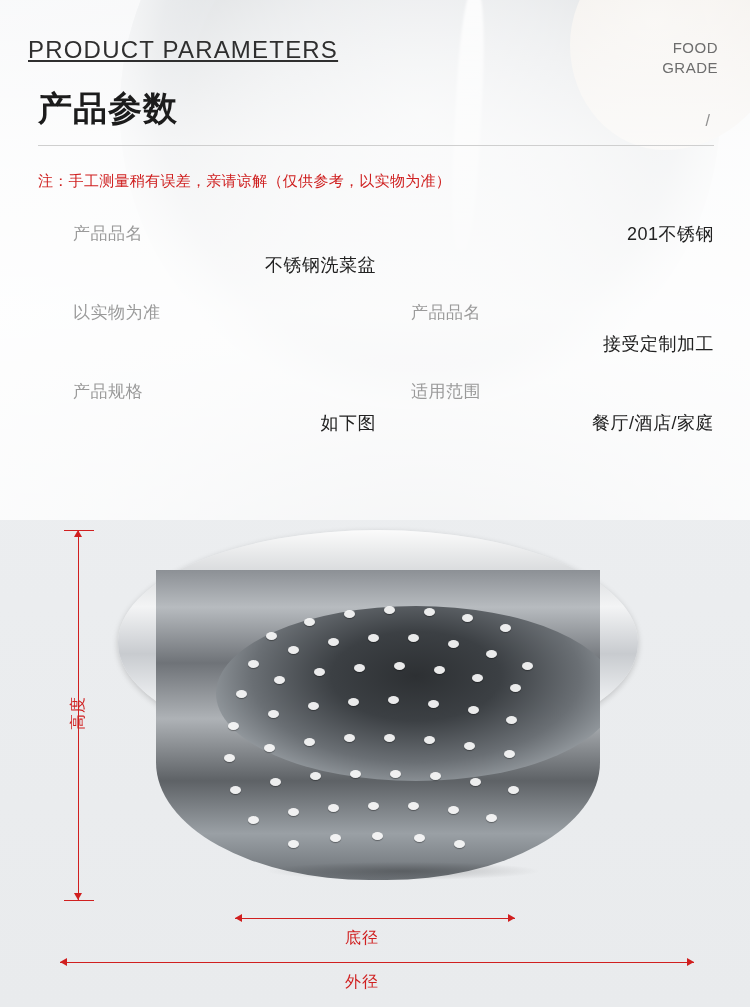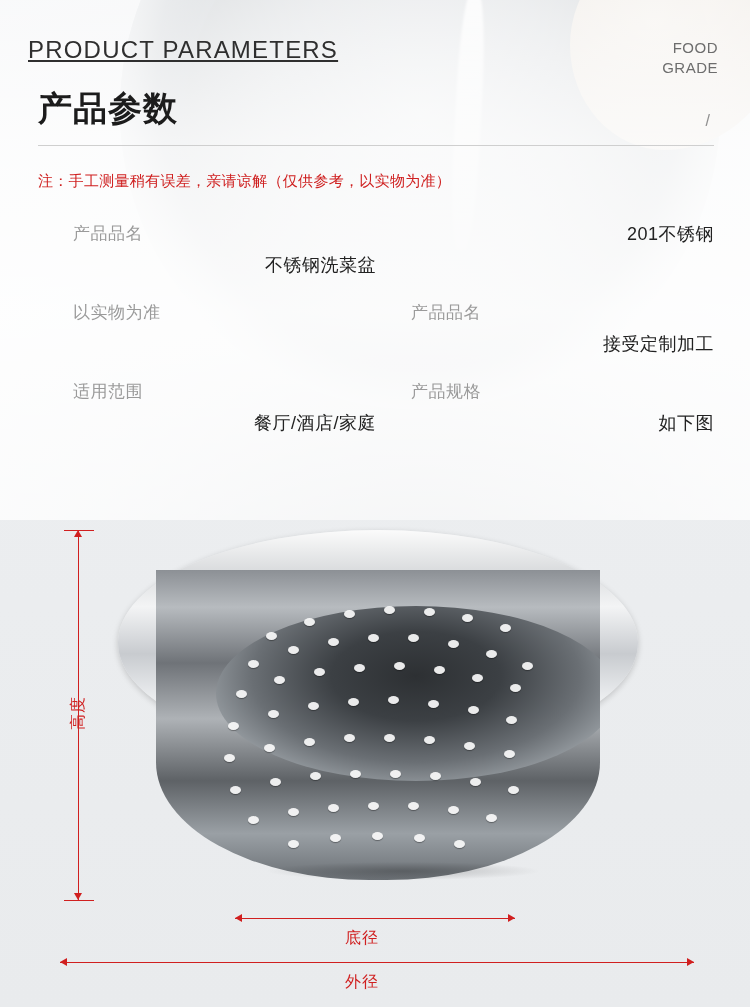--- a/index.html
+++ b/index.html
@@ -286,26 +286,26 @@
         <div class="param-label">以实物为准</div>
       </div>
       <div class="param-cell">
         <div class="param-label">产品品名</div>
         <div class="param-value">接受定制加工</div>
       </div>
     </div>
 
     <div class="param-row">
       <div class="param-cell">
+        <div class="param-label">产品规格</div>
+        <div class="param-value">如下图</div>
+      </div>
+      <div class="param-cell">
         <div class="param-label">适用范围</div>
         <div class="param-value">餐厅/酒店/家庭</div>
-      </div>
-      <div class="param-cell">
-        <div class="param-label">产品规格</div>
-        <div class="param-value">如下图</div>
       </div>
     </div>
 
   </div>
 
   <div class="photo-main">
     <div class="basin">
       <div class="basin-rim"></div>
       <div class="basin-body">
         <div class="basin-inner"></div>

